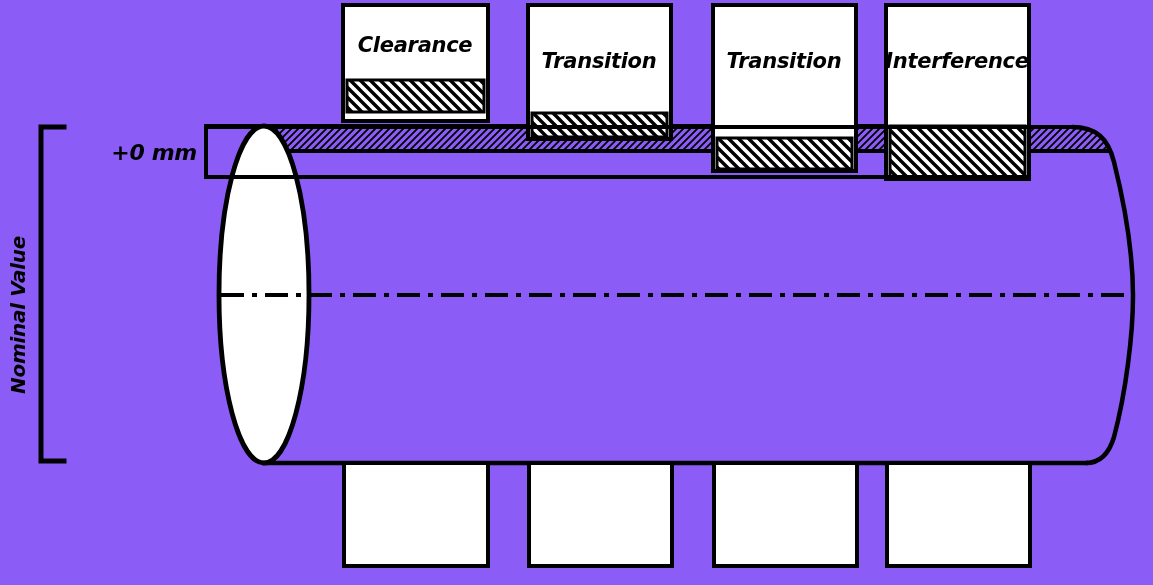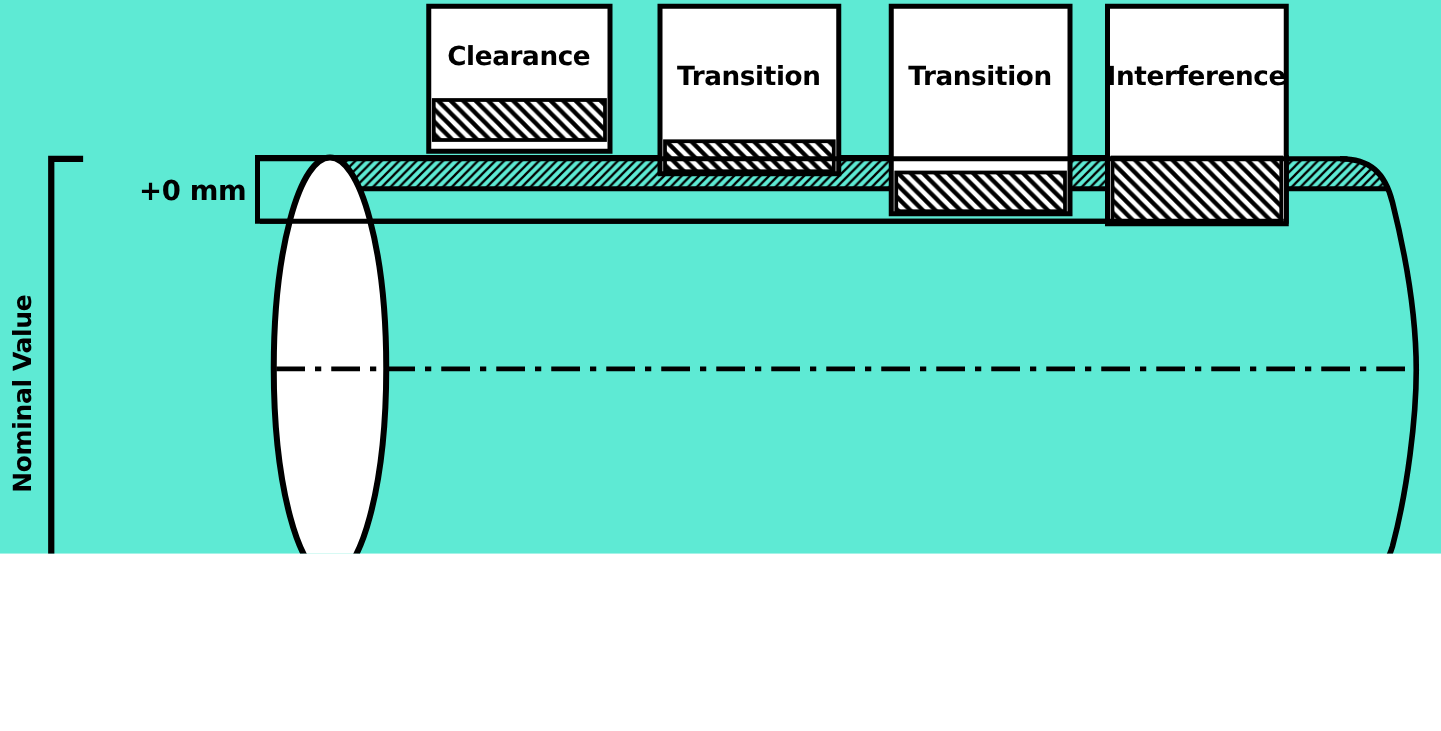--- a/index.html
+++ b/index.html
@@ -4,23 +4,24 @@
 <style>
   html, body {
     margin: 0;
     padding: 0;
     background: #ffffff;
     font-family: "DejaVu Sans", sans-serif;
   }
   .stage {
     position: relative;
     width: 1153px;
-    height: 443px;
-    background: #5eead4;
+    height: 585px;
+    background: #8b5cf6;
     overflow: hidden;
+    font-style: italic;
   }
   svg text {
     font-family: "DejaVu Sans", sans-serif;
     font-weight: bold;
     fill: #000000;
     letter-spacing: -0.3px;
   }
   .fit-label { font-size: 21px; }
   .zero-label { font-size: 22px; }
   .nominal-label { font-size: 20px; }

